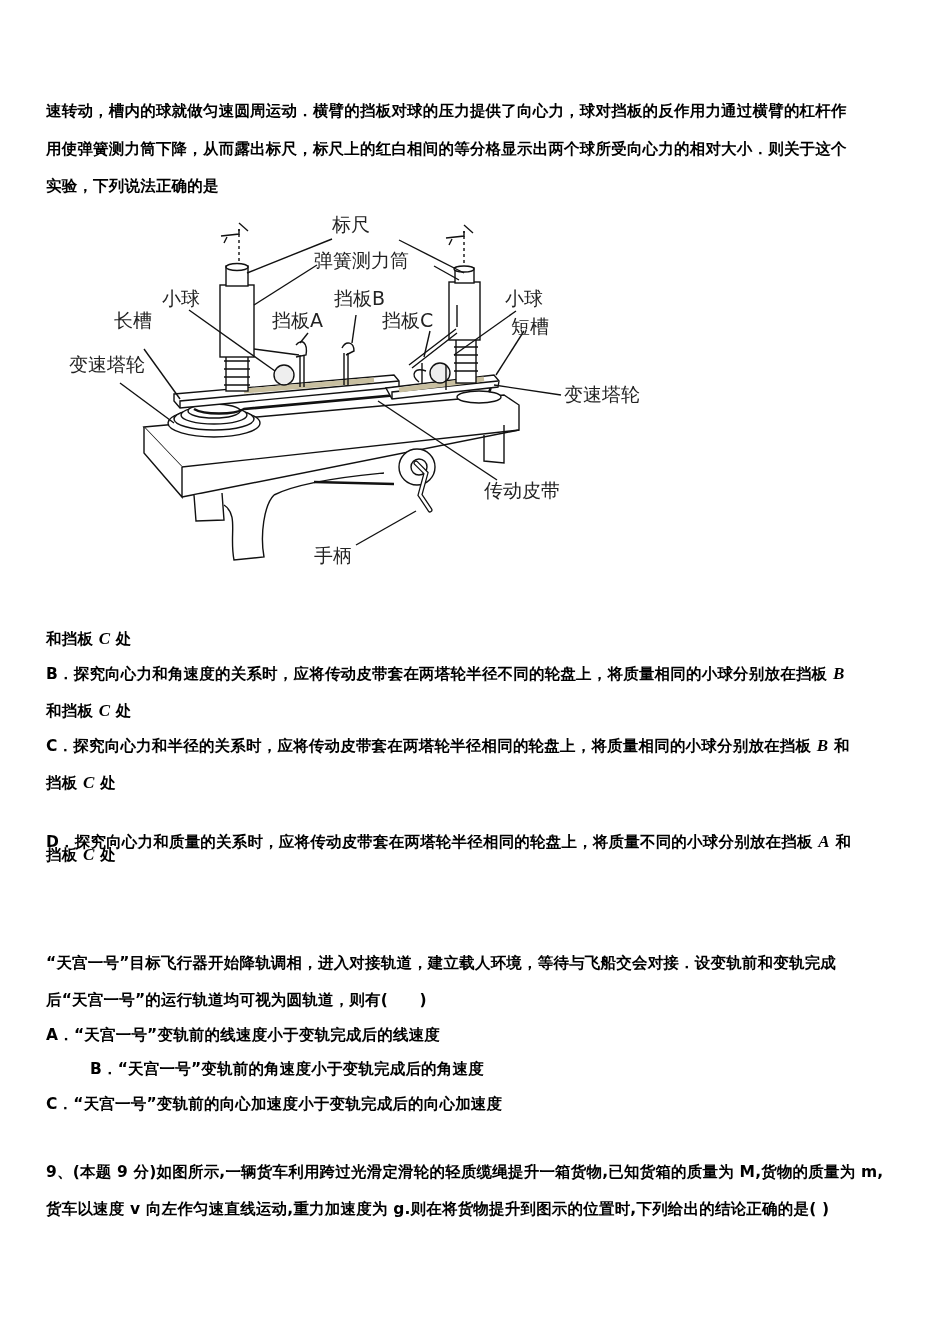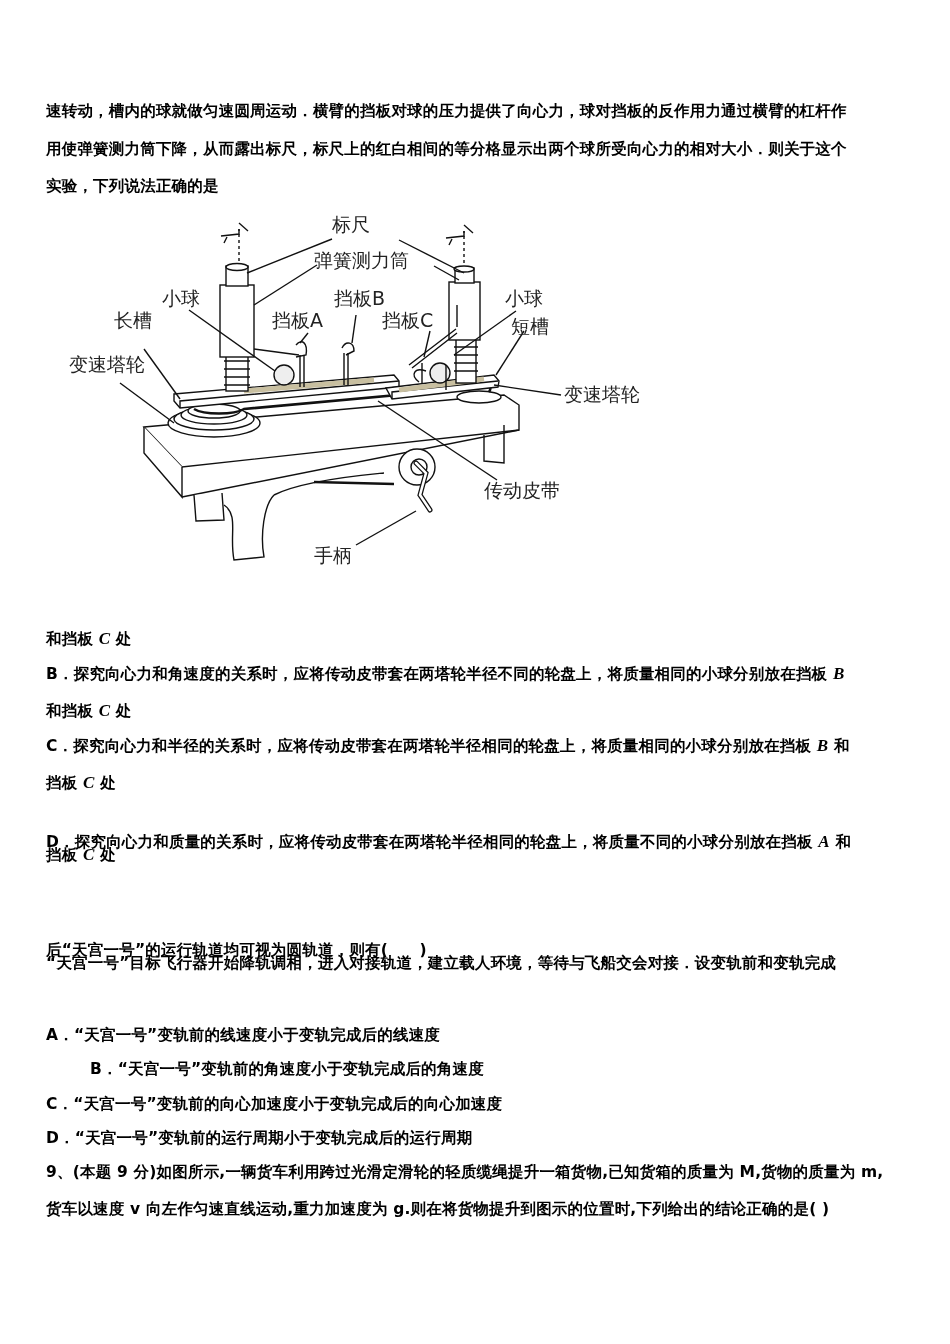--- a/index.html
+++ b/index.html
@@ -141,22 +141,21 @@
   </div>
 
   <div class="line" style="top:808px;margin-top:24px;">
     <span>D．探究向心力和质量的关系时，应将传动皮带套在两塔轮半径相同的轮盘上，将质量不同的小球分别放在挡板 </span><span class="it">A</span><span> 和</span>
   </div>
   <div class="line" style="top:845px;">
     <span>挡板 </span><span class="it">C</span><span> 处</span>
   </div>
 
   <div class="line" style="top:953px;">“天宫一号”目标飞行器开始降轨调相，进入对接轨道，建立载人环境，等待与飞船交会对接．设变轨前和变轨完成</div>
-  <div class="line" style="top:940px;text-align:center;">后“天宫一号”的运行轨道均可视为圆轨道，则有(　　)</div>
+  <div class="line" style="top:990px;text-align:center;">后“天宫一号”的运行轨道均可视为圆轨道，则有(　　)</div>
   <div class="line" style="top:1025px;">A．“天宫一号”变轨前的线速度小于变轨完成后的线速度</div>
   <div class="line" style="top:1059px;margin-left:44px;">B．“天宫一号”变轨前的角速度小于变轨完成后的角速度</div>
   <div class="line" style="top:1094px;">C．“天宫一号”变轨前的向心加速度小于变轨完成后的向心加速度</div>
-  <div class="line" style="top:1128px;">D．“天宫一号”变轨前的运行周期小于变轨完成后的运行周期</div>
 
   <div class="line" style="top:1162px;">9、(本题 9 分)如图所示,一辆货车利用跨过光滑定滑轮的轻质缆绳提升一箱货物,已知货箱的质量为 M,货物的质量为 m,</div>
   <div class="line" style="top:1199px;">货车以速度 v 向左作匀速直线运动,重力加速度为 g.则在将货物提升到图示的位置时,下列给出的结论正确的是( )</div>
 
 </div>
 
 </body></html>

